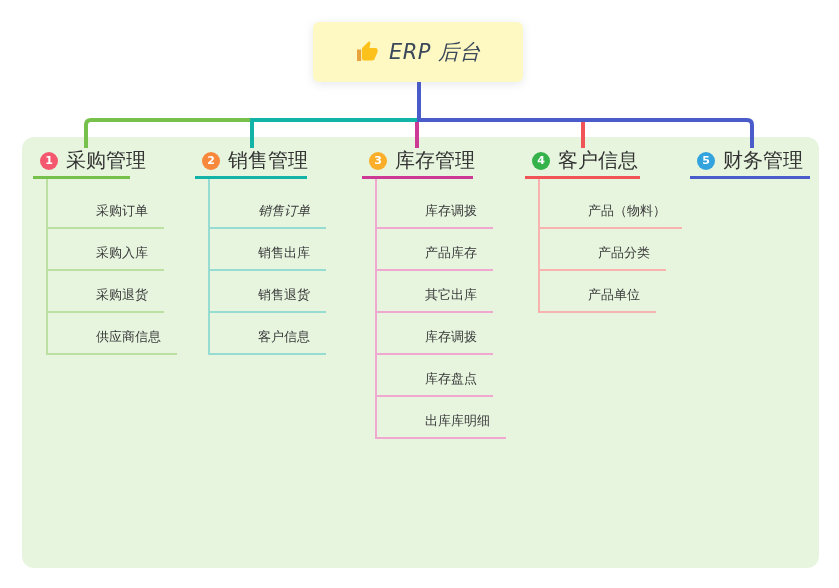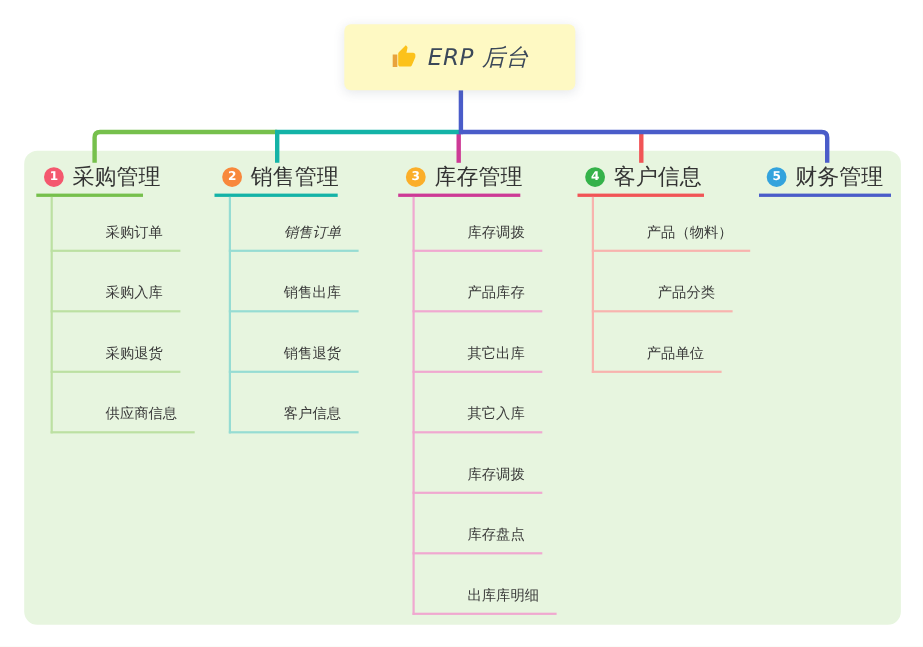--- a/index.html
+++ b/index.html
@@ -36,21 +36,21 @@
     display:flex;align-items:center;justify-content:center;
     color:#fff;font-size:11px;font-weight:bold;line-height:1;
   }
   .branch-title{font-size:20px;color:#333;font-weight:500;white-space:nowrap;}
   .children{position:relative;}
   .children .spine{
     position:absolute;left:13px;top:0;bottom:0;width:2px;
   }
   .child{
     position:relative;margin-left:13px;width:max-content;
-    box-sizing:border-box;height:55px;
+    box-sizing:border-box;height:42px;
     display:flex;align-items:flex-end;
     padding:0 16px 7px 14px;
     border-bottom:2px solid transparent;
     cursor:pointer;
   }
   .child.first{height:50px;}
   .child-label{font-size:13px;color:#3a3a3a;white-space:nowrap;margin-left:36px;}
 </style>
 <title>ERP 后台</title></head>
 <body>
@@ -129,23 +129,20 @@
           <div class="child first" style="border-bottom-color: rgb(240, 168, 208);">
             <span class="child-label">库存调拨</span>
           </div>
           <div class="child" style="border-bottom-color: rgb(240, 168, 208);">
             <span class="child-label">产品库存</span>
           </div>
           <div class="child" style="border-bottom-color: rgb(240, 168, 208);">
             <span class="child-label">其它出库</span>
           </div>
           <div class="child" style="border-bottom-color: rgb(240, 168, 208);">
-            <span class="child-label">其它入库</span>
-          </div>
-          <div class="child" style="border-bottom-color: rgb(240, 168, 208);">
             <span class="child-label">库存调拨</span>
           </div>
           <div class="child" style="border-bottom-color: rgb(240, 168, 208);">
             <span class="child-label">库存盘点</span>
           </div>
           <div class="child" style="border-bottom-color: rgb(240, 168, 208);">
             <span class="child-label">出库库明细</span>
           </div>
         </div>
       </div>

